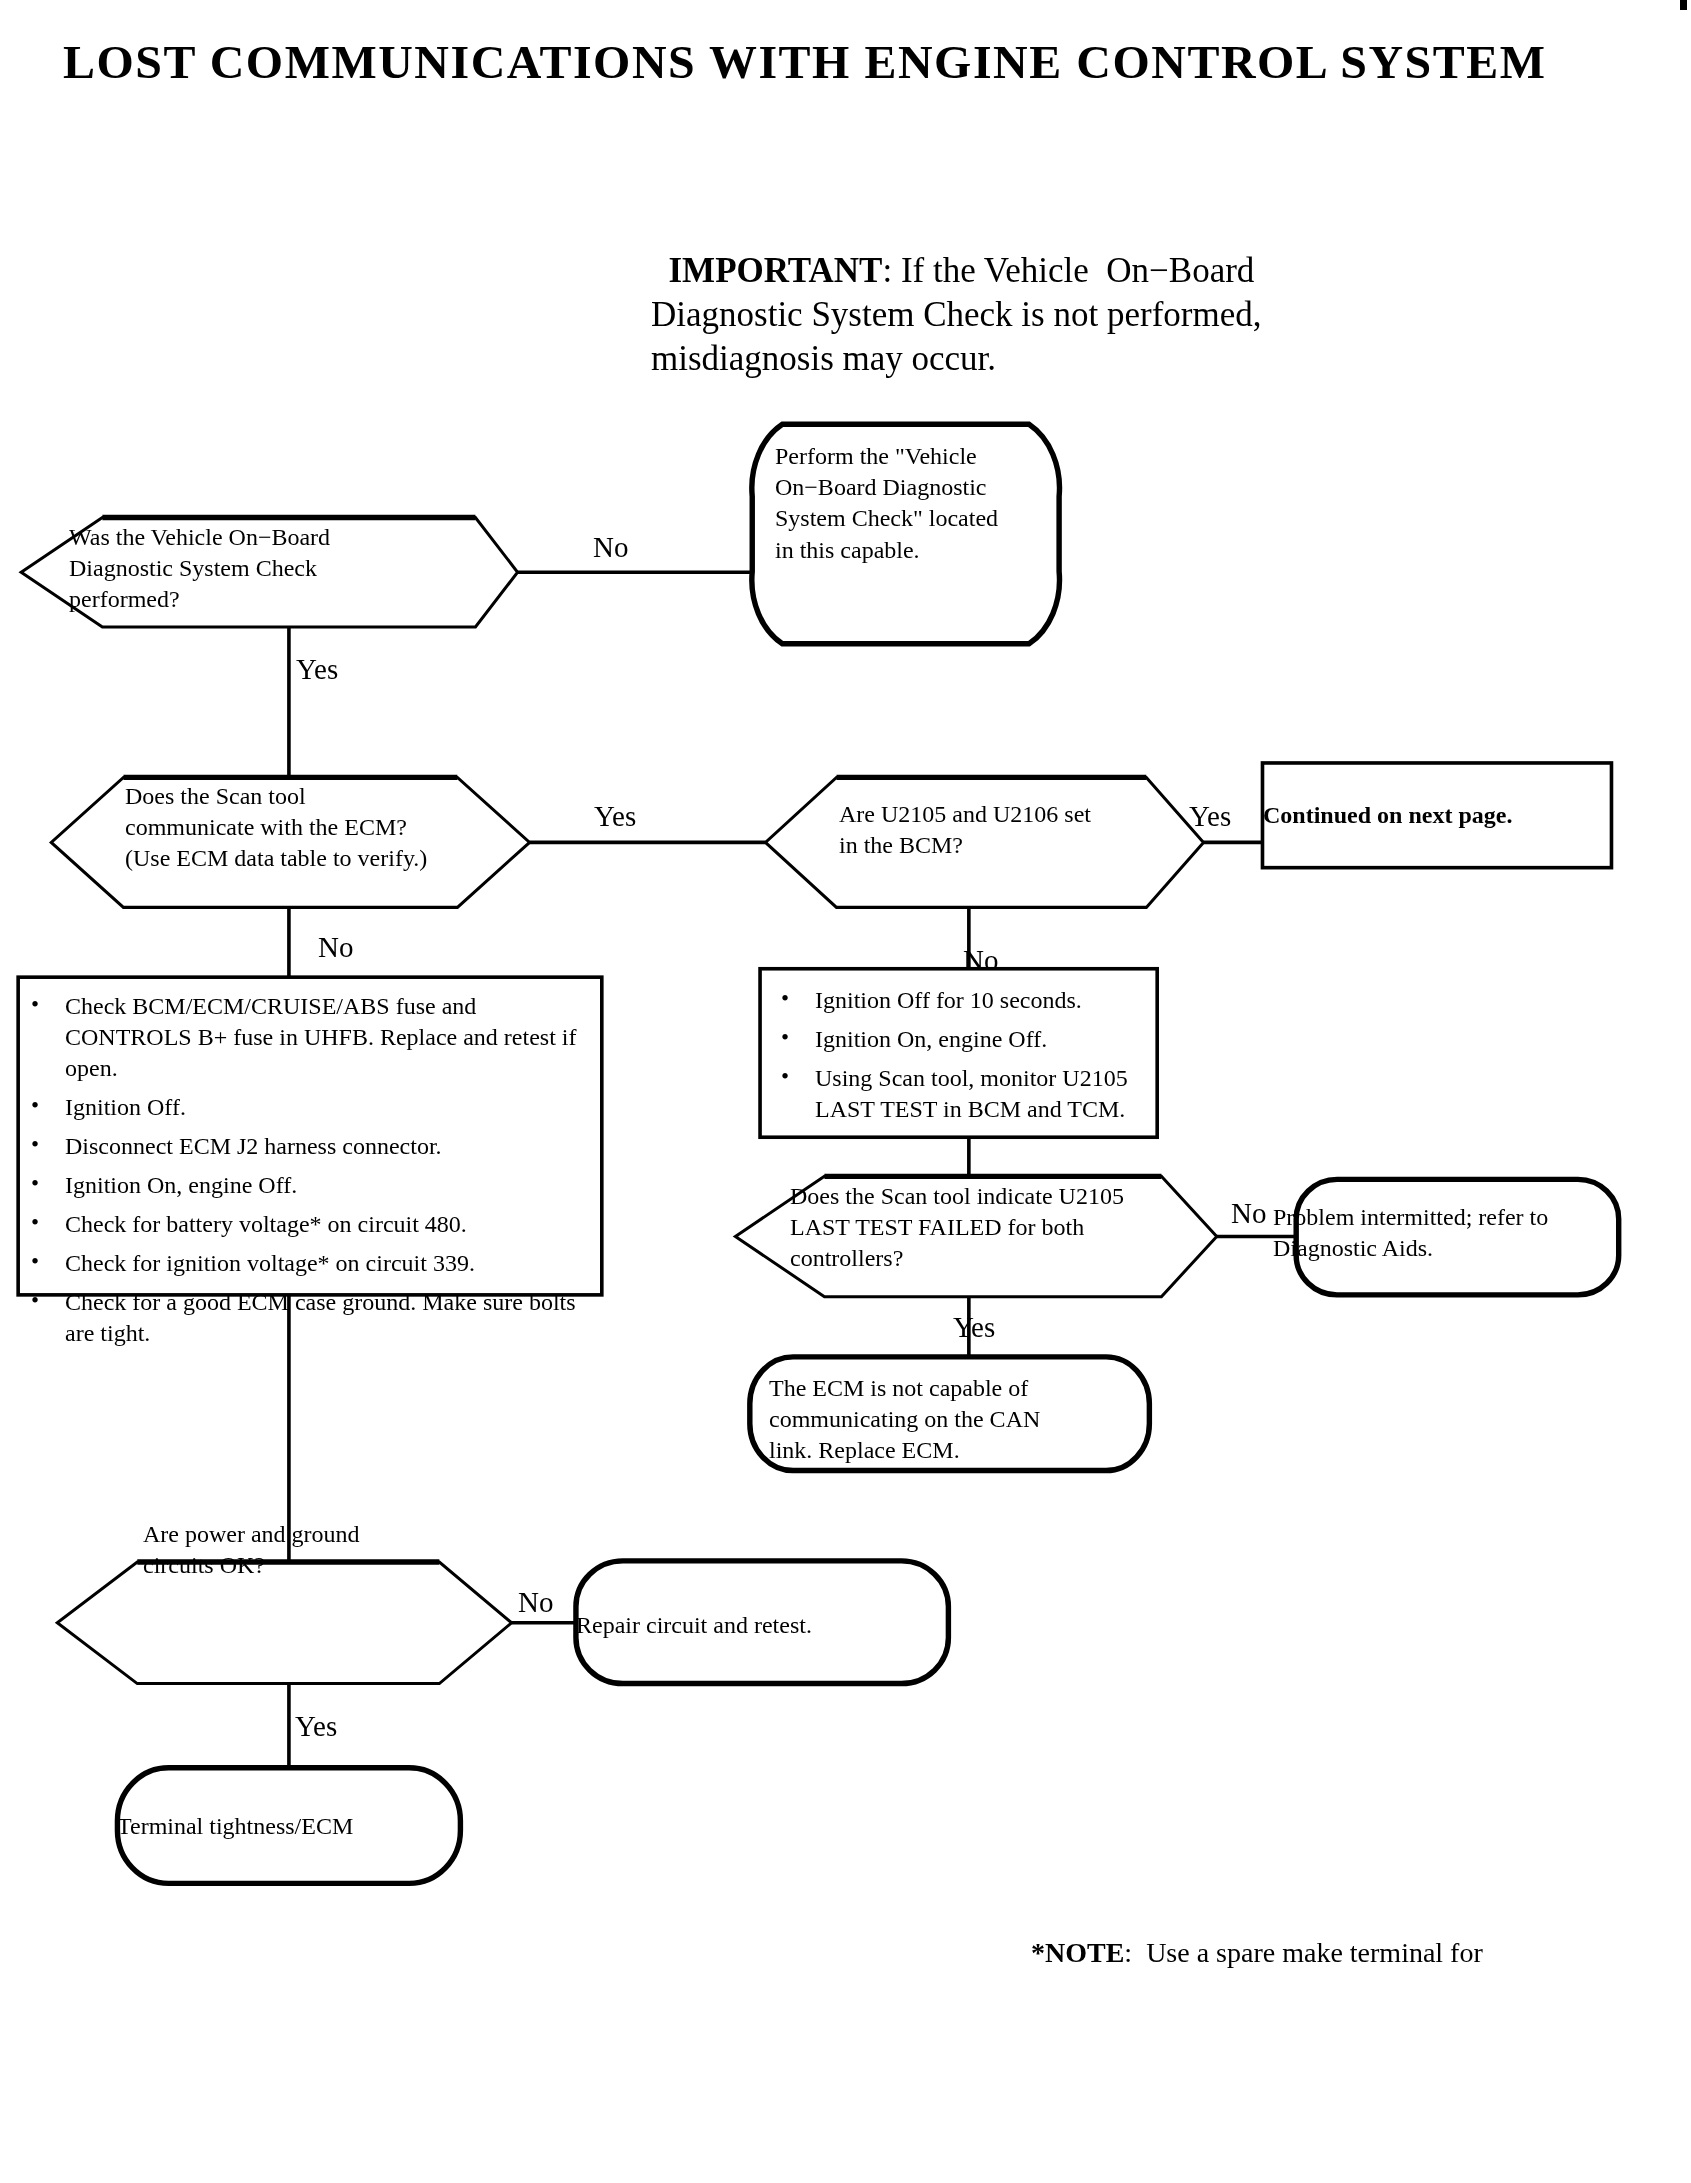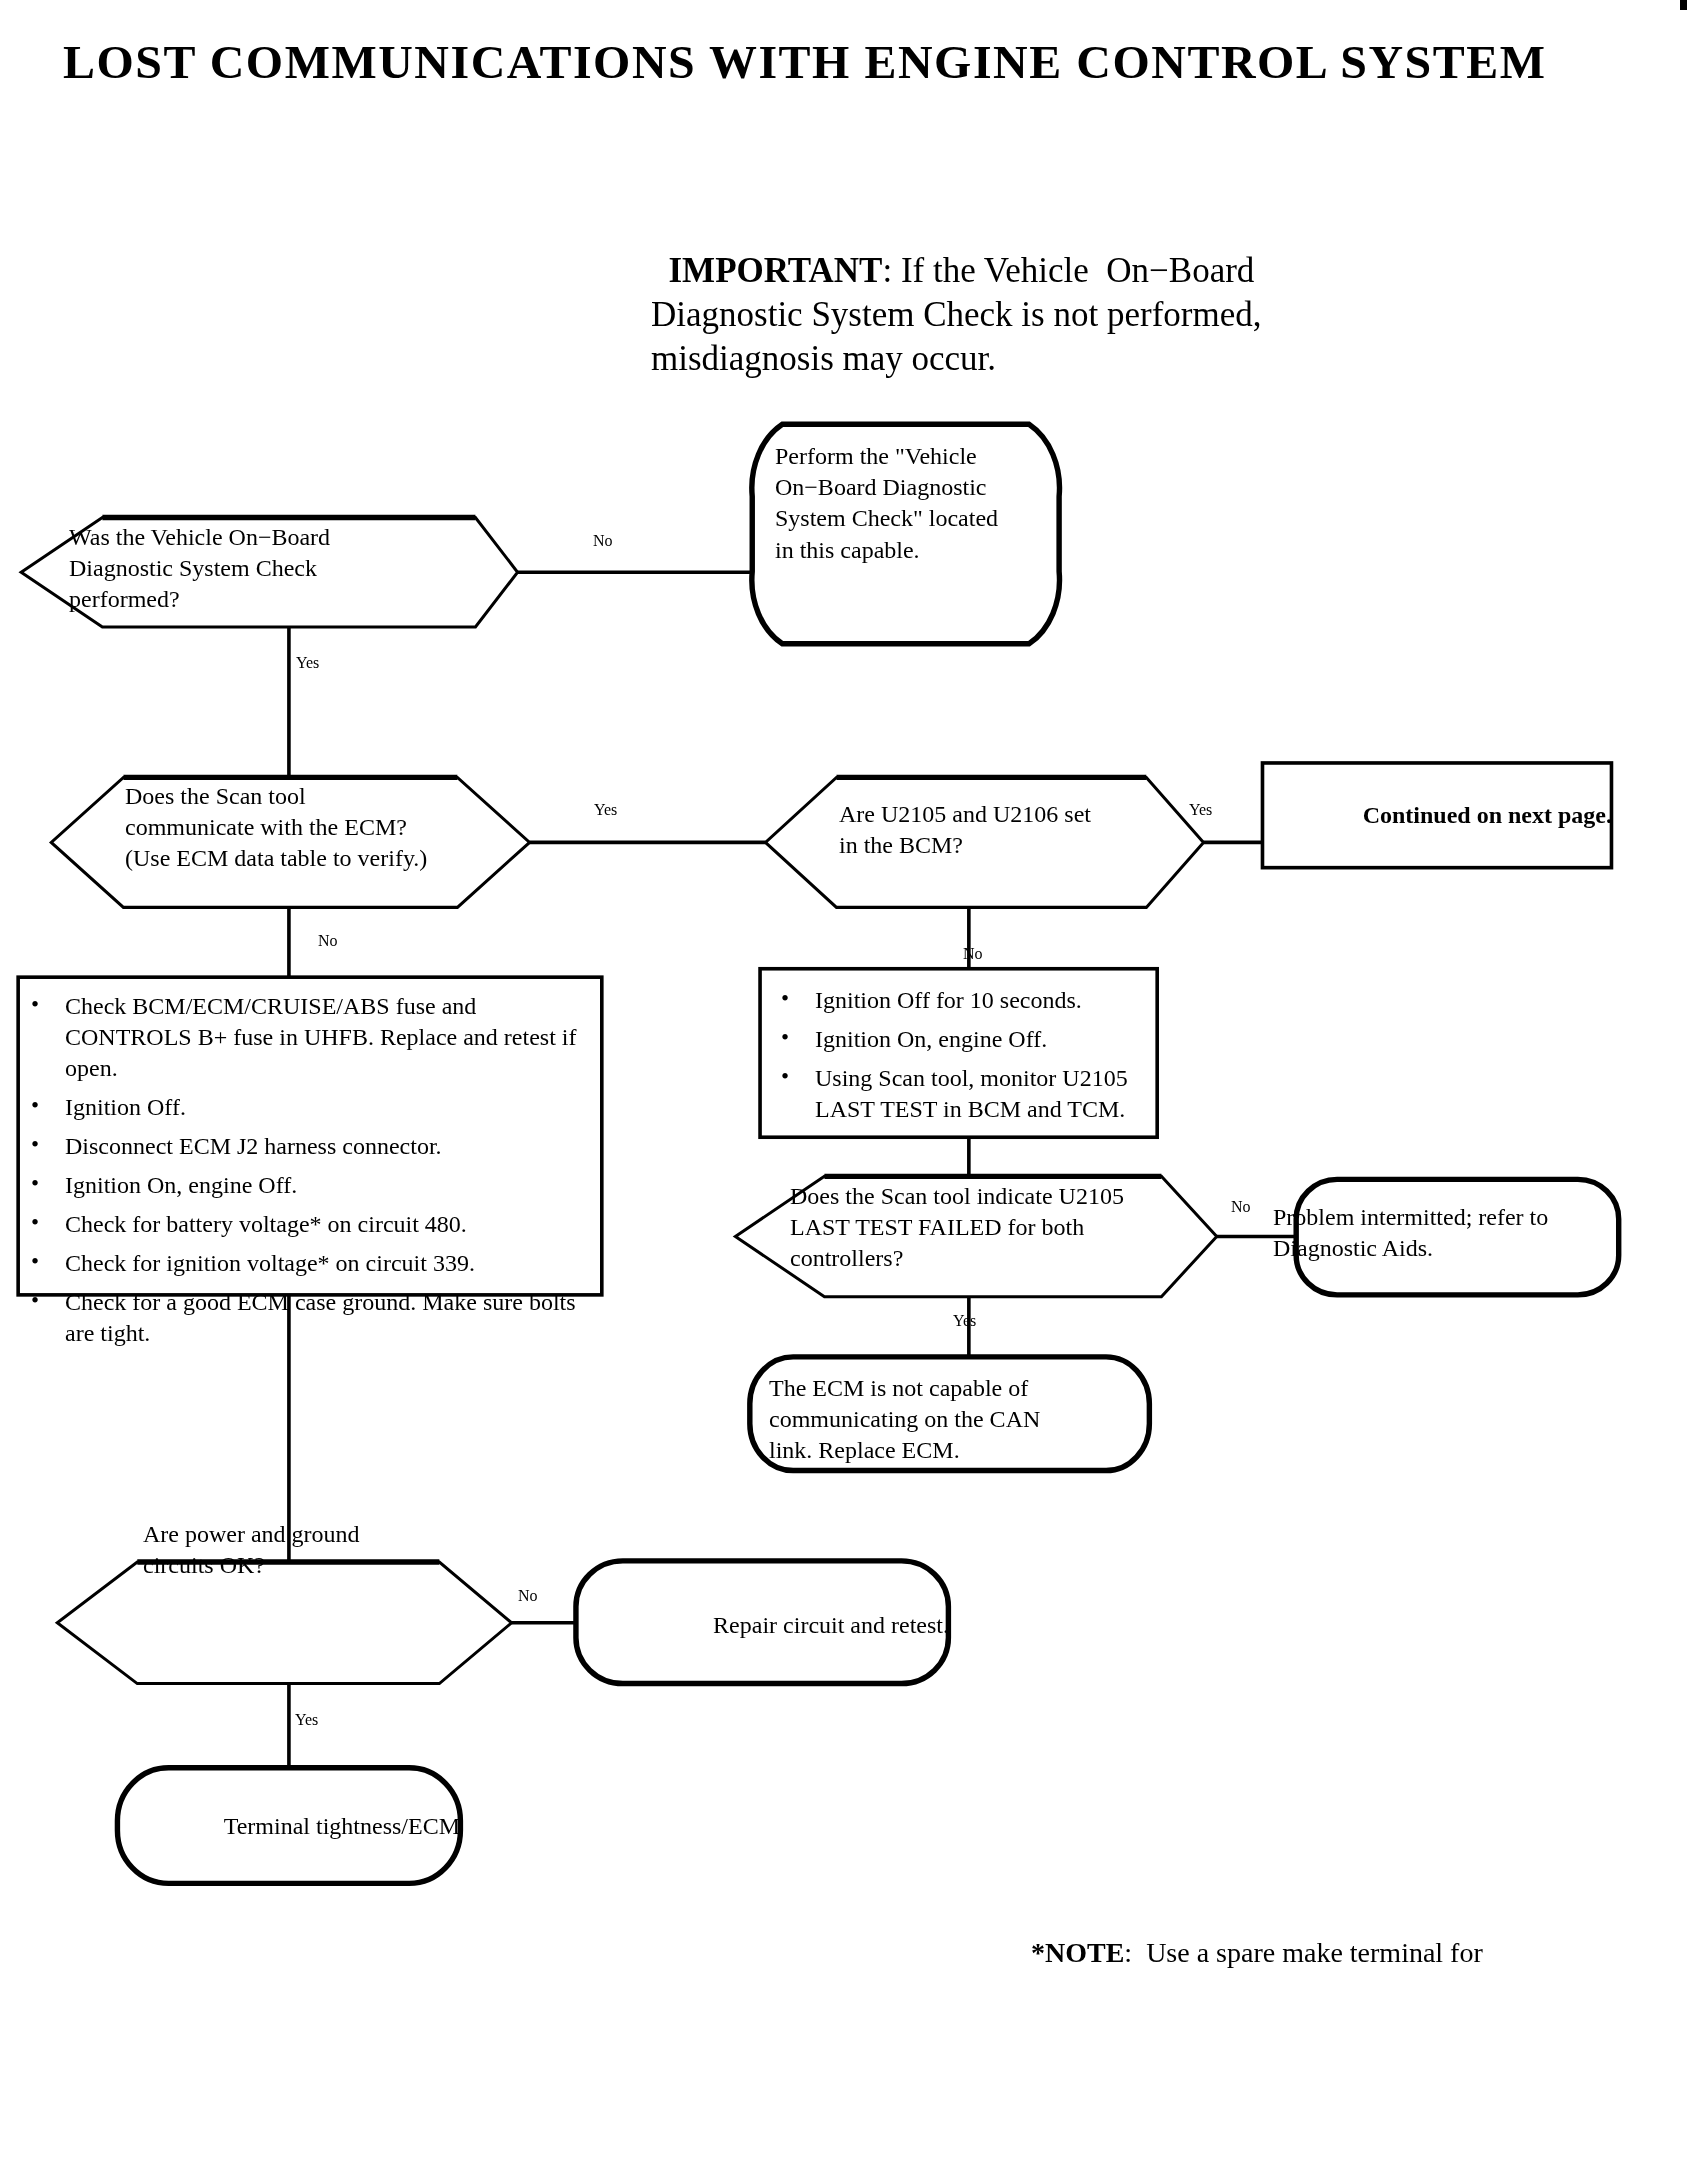--- a/index.html
+++ b/index.html
@@ -14,27 +14,27 @@
     font-weight:700;font-size:47px;letter-spacing:1.5px;
     transform:scaleX(1.02);transform-origin:left top;white-space:nowrap;
   }
   .txt{position:absolute;white-space:pre-wrap;}
   .imp{left:651px;top:205px;width:740px;font-size:35px;line-height:1.26;}
   .imp b{font-weight:700;}
   .note{left:1017px;top:1896px;width:602px;font-size:28px;line-height:1.34;}
   .note b{font-weight:700;margin-top:26px;}
   .note .ind{display:block;padding-left:31px;}
   .bx{position:absolute;font-size:24px;line-height:1.30;}
-  .ctr{text-align:right;}
+  .ctr{text-align:left;}
   .bold{font-weight:700;}
   .bl{position:absolute;font-size:24px;line-height:1.30;}
   .bl .row{display:flex;align-items:flex-start;margin-bottom:7.8px;}
   .bl .bu{width:34px;flex:0 0 34px;text-align:left;font-size:23px;line-height:1.22;}
   .bl .tx{flex:1 1 auto;}
-  .lbl{position:absolute;font-size:16px;line-height:1;}
+  .lbl{position:absolute;font-size:29px;line-height:1;}
   .corner{position:absolute;right:3.6px;top:0px;width:7.2px;height:9.6px;background:#000;}
 </style>
 </head>
 <body>
 
 <svg id="sheet" viewBox="0 0 2810 3628" xmlns="http://www.w3.org/2000/svg">
   <g fill="none" stroke="#000" stroke-linecap="butt" stroke-linejoin="miter">
 
     <polygon points="35,863 168,862 170,862 788,862 795,862 858,863 858,863" style="display:none"></polygon>
     <polygon stroke-width="5" fill="#fff" points="170,860 790,860 860,951 790,1042 170,1042 35,951"></polygon>

